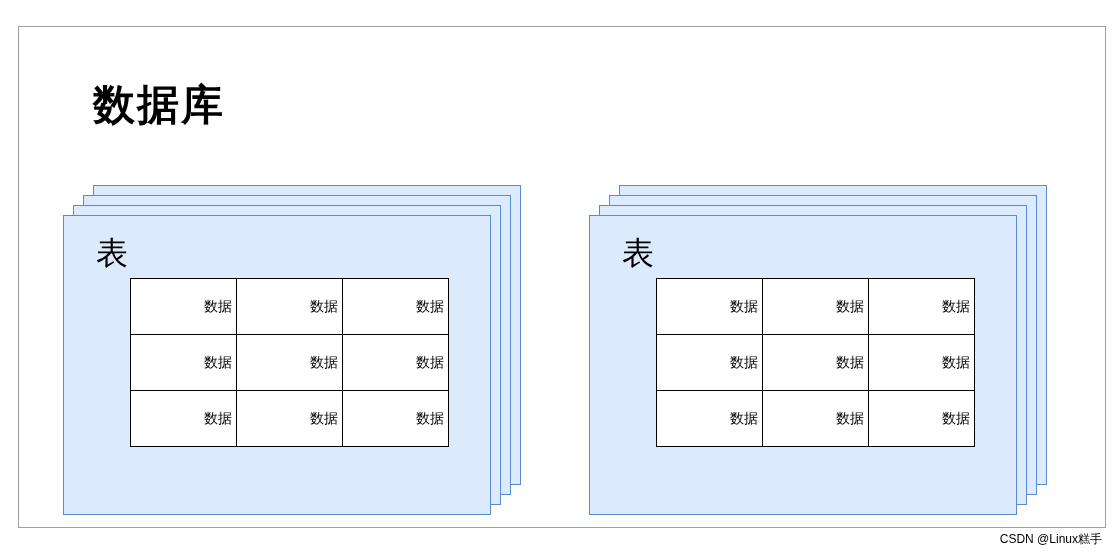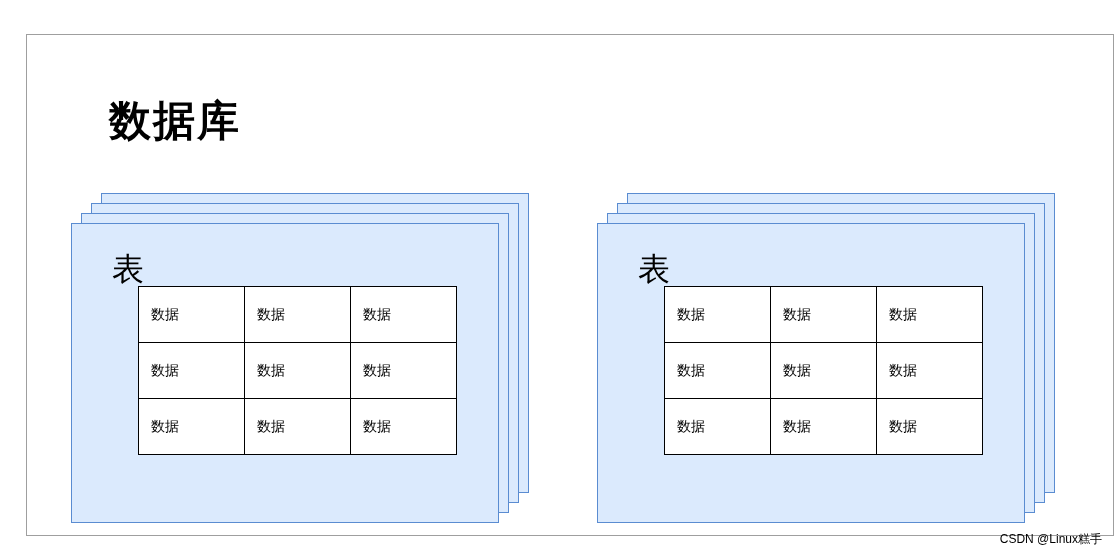--- a/index.html
+++ b/index.html
@@ -1,18 +1,18 @@
 <!DOCTYPE html>
 <html><head>
   <meta charset="utf-8">
   <style>
     * {
       box-sizing: border-box;
       margin: 0;
-      padding: 12px;
+      padding: 4px;
     }
     body {
       font-family: "Microsoft YaHei", "SimHei", sans-serif;
       background: #ffffff;
       width: 1116px;
       height: 552px;
       position: relative;
     }
     .outer-container {
       position: absolute;
@@ -68,21 +68,21 @@
       position: absolute;
       top: 62px;
       left: 66px;
       border-collapse: collapse;
       background: #ffffff;
     }
     .data-table td {
       border: 1px solid #000000;
       width: 106px;
       height: 56px;
-      text-align: left;
+      text-align: right;
       vertical-align: middle;
       font-size: 14px;
       font-weight: 400;
       color: #000000;
       background: #ffffff;
     }
     .watermark {
       position: absolute;
       bottom: 4px;
       right: 14px;

